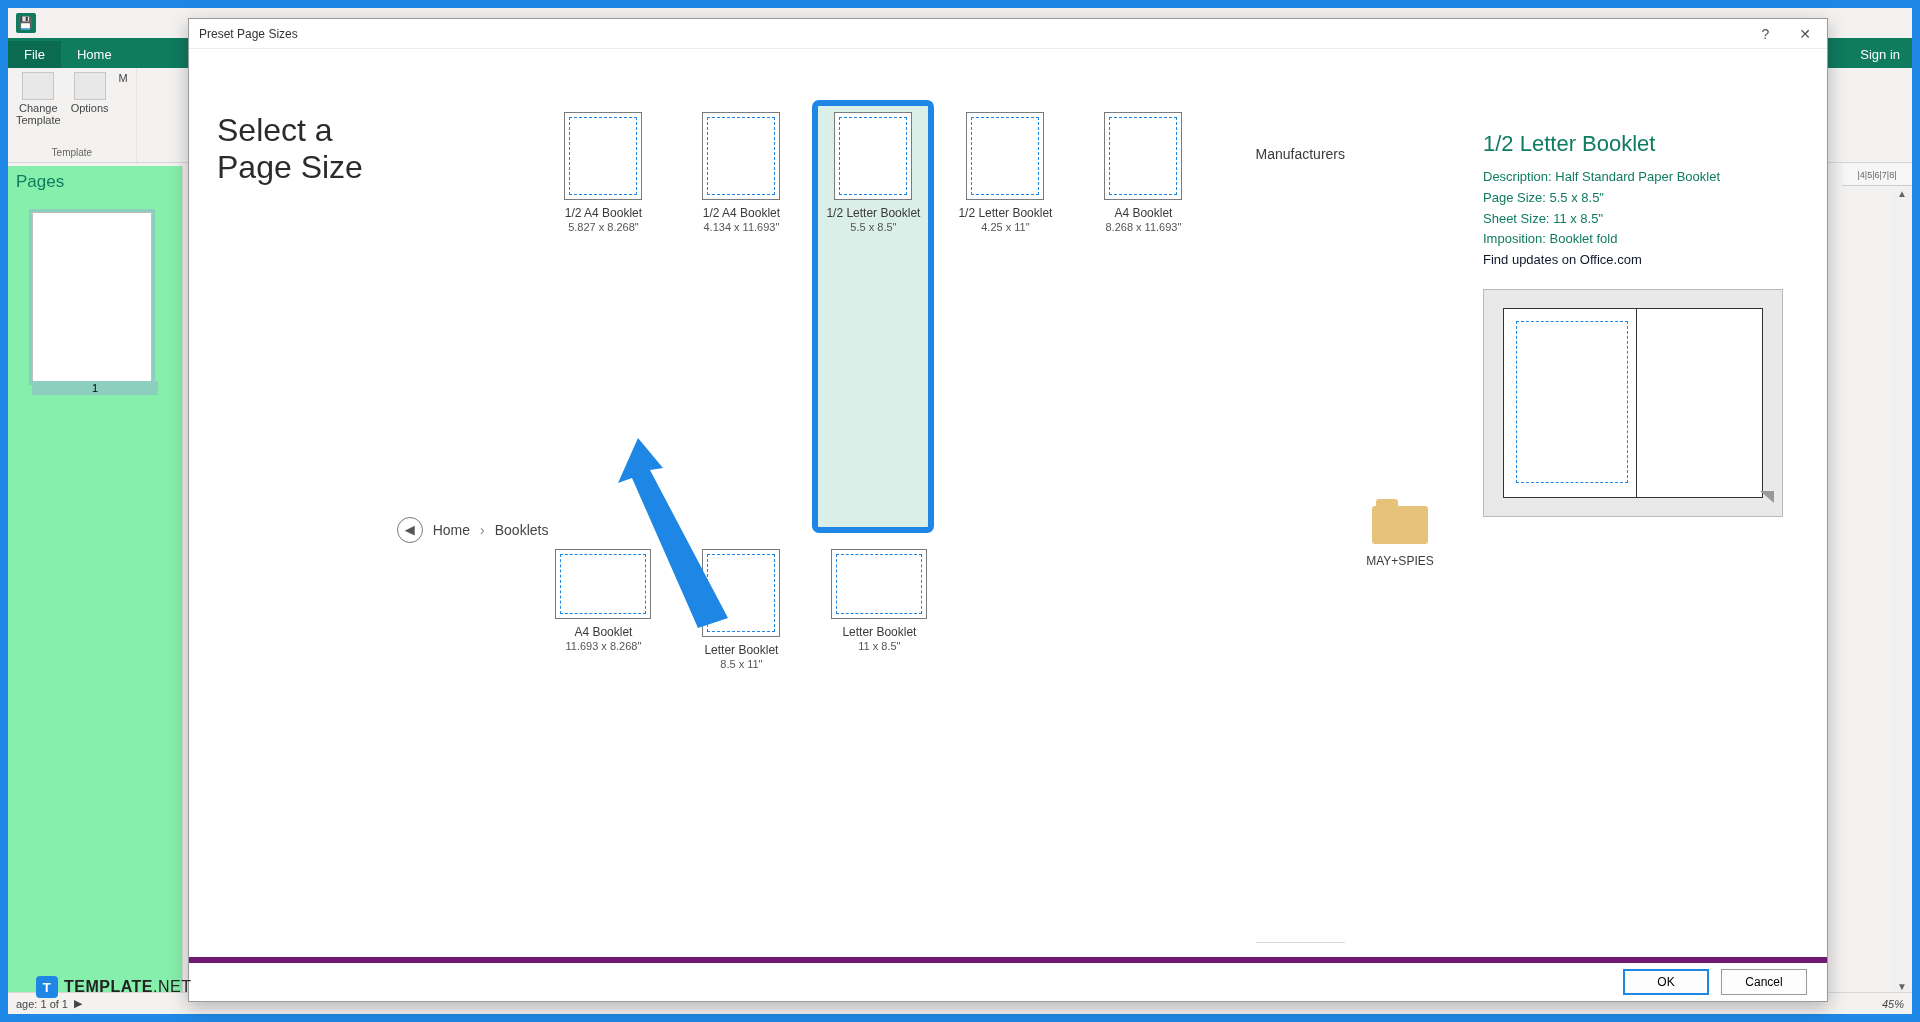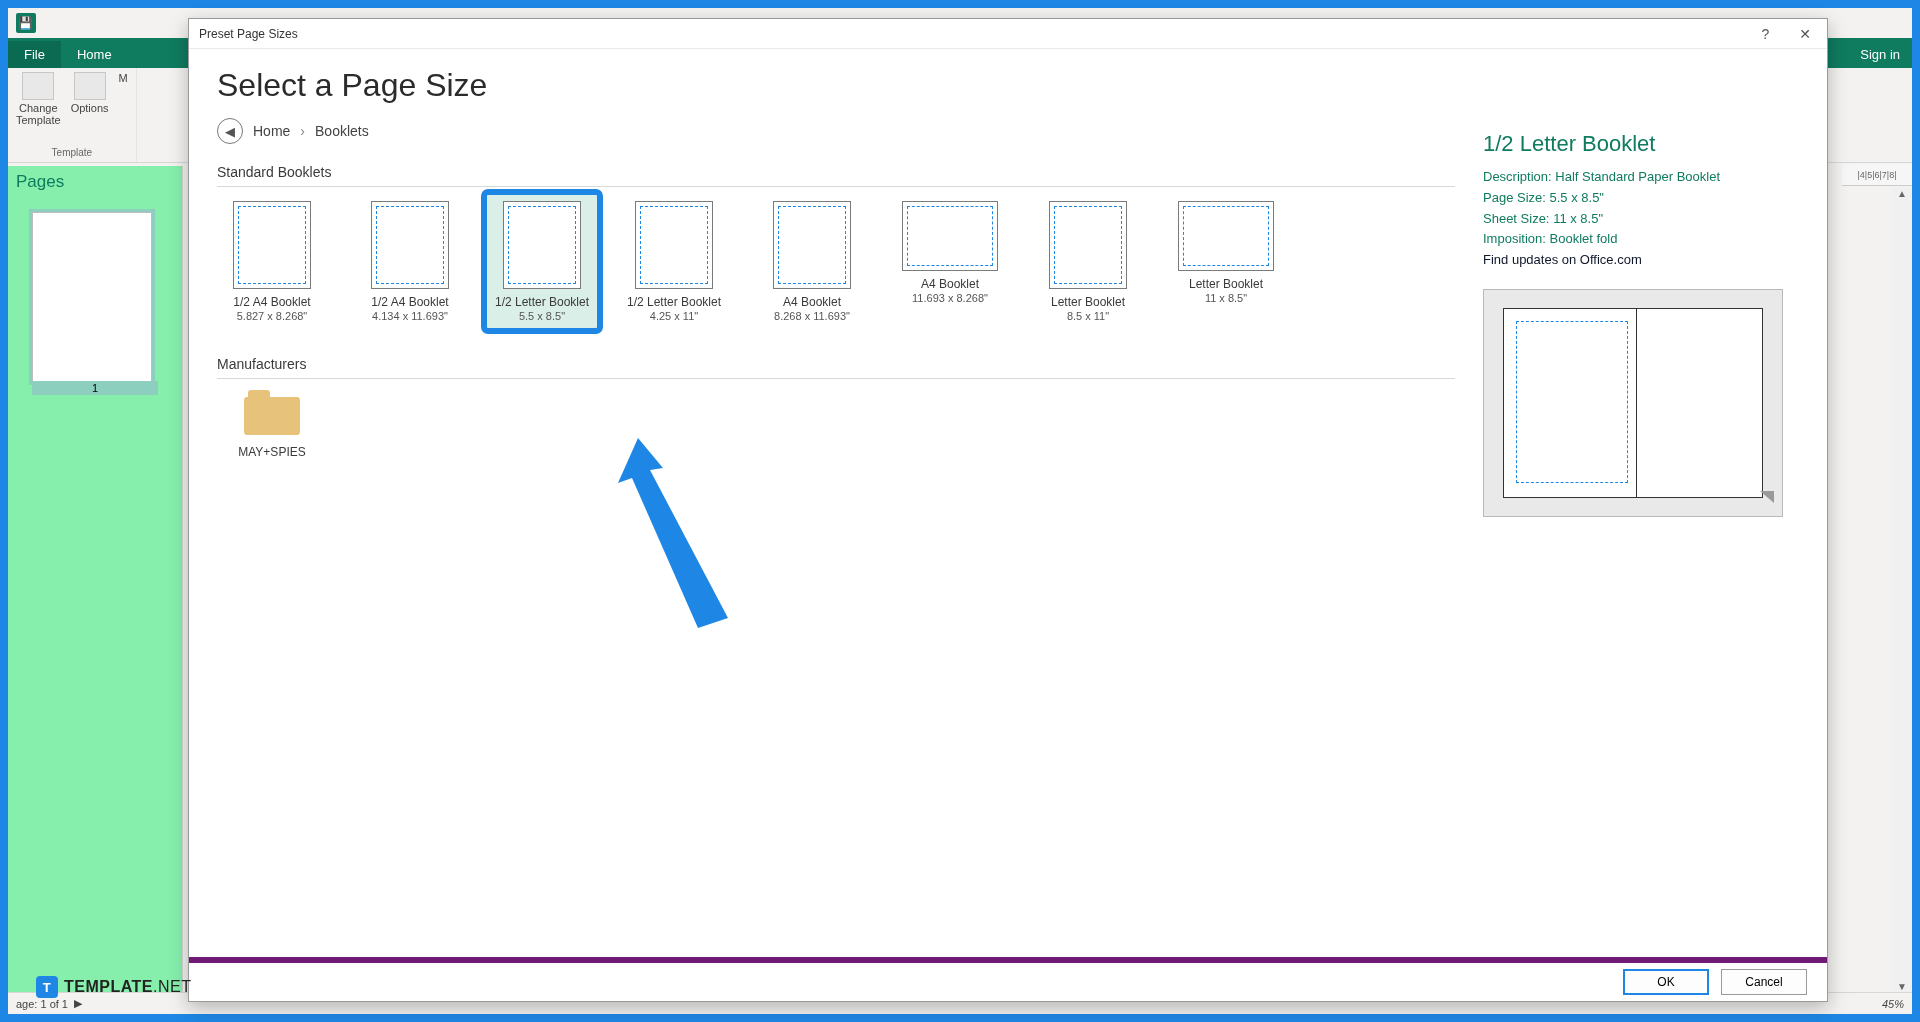--- a/index.html
+++ b/index.html
@@ -34,21 +34,21 @@
 
 .ruler-top { position: absolute; right: 0; top: 156px; width: 70px; height: 22px; background: #f6f6f6; border-bottom: 1px solid #ccc; font-size: 9px; display: flex; align-items: center; justify-content: center; color: #666;}
 
 
 .dialog { position: absolute; left: 180px; top: 10px; width: 1640px; height: 984px; background: #fff; border: 1px solid #9a9a9a; box-shadow: 0 6px 18px rgba(0,0,0,.25); display: flex; flex-direction: column; }
 .dlg-title { height: 30px; display: flex; align-items: center; padding: 0 10px; font-size: 12px; color: #333; border-bottom: 1px solid #eaeaea; }
 .dlg-title-controls { margin-left: auto; display: flex; gap: 18px; color: #555; font-size: 14px; }
 .dlg-title-ctrl { cursor: pointer; padding: 0 6px; }
 
 .dlg-body { flex: 1; display: flex; padding: 18px 28px 0 28px; overflow: hidden; }
-.dlg-left { flex: 1; display: flex; flex-direction: column; padding-right: 24px; }
+.dlg-left { flex: 1; display: flex; flex-direction: row; padding-right: 24px; margin-top: 45px; }
 .dlg-right { width: 320px; padding-left: 4px; }
 
 .dlg-h1 { font-size: 32px; font-weight: 300; color: #2b2b2b; margin-bottom: 14px; }
 .breadcrumb { display: flex; align-items: center; gap: 10px; font-size: 14px; color: #444; margin-bottom: 10px; }
 .bc-back { width: 26px; height: 26px; border: 1.5px solid #7a7a7a; border-radius: 50%; display: flex; align-items: center; justify-content: center; font-size: 13px; color: #555; cursor: pointer; }
 .bc-sep { color: #888; }
 .bc-item { cursor: pointer; }
 
 .section-head { font-size: 14px; color: #3a3a3a; padding: 10px 0 6px; border-bottom: 1px solid #d9d9d9; margin-bottom: 14px; }
 
@@ -57,21 +57,21 @@
 .booklet-opt .thumb { width: 78px; height: 88px; background: #fff; border: 1px solid #7a7a7a; position: relative; margin-bottom: 6px; display:flex; align-items:center; justify-content:center;}
 .booklet-opt .thumb.inner::after { content: ""; position: absolute; inset: 4px; border: 1px dashed #1e87e5; }
 .booklet-opt.wide .thumb { width: 96px; height: 70px; }
 .booklet-opt .label { line-height: 1.25; }
 .booklet-opt .dims { font-size: 11px; color: #555; }
 
 .booklet-opt.selected { outline: 6px solid #1e87e5; background: #d9efe7; padding: 6px; border-radius: 1px; margin: -6px; }
 .booklet-opt.selected .thumb { background:#fff; }
 
 .manuf-row { display: flex; gap: 28px; margin-top: 4px; }
-.folder { width: 110px; display: flex; flex-direction: column; align-items: center; font-size: 12px; color: #3a3a3a; cursor: pointer; }
+.folder { width: 110px; display: flex; flex-direction: column; align-items: center; font-size: 12px; color: #3a3a3a; cursor: pointer; justify-content: center; }
 .folder-icon { width: 56px; height: 38px; background: #e6c27a; border-radius: 3px; position: relative; }
 .folder-icon::before { content: ""; position: absolute; top: -7px; left: 4px; width: 22px; height: 10px; background: #e6c27a; border-radius: 3px 3px 0 0; }
 
 
 .anno-arrow { position: absolute; left: 580px; top: 420px; pointer-events: none; }
 
 
 .detail-title { font-size: 22px; font-weight: 400; color: #0f7b5f; margin-top: 64px; margin-bottom: 10px; }
 .detail-line { font-size: 13px; color: #0f7b5f; line-height: 1.6; }
 .detail-link { color: #0f172a; text-decoration: none; cursor: pointer; }
@@ -165,21 +165,20 @@
         <div class="dlg-left">
           <div class="dlg-h1">Select a Page Size</div>
 
           <div class="breadcrumb">
             <div class="bc-back">◀</div>
             <span class="bc-item">Home</span>
             <span class="bc-sep">›</span>
             <span class="bc-item">Booklets</span>
           </div>
 
-          <div class="section-head">Standard Booklets</div>
           <div class="thumb-row" id="booklets-row">
               <div class="booklet-opt">
                 <div class="thumb inner"></div>
                 <div class="label">1/2 A4 Booklet</div>
                 <div class="dims">5.827 x 8.268"</div>
               </div>
               <div class="booklet-opt">
                 <div class="thumb inner"></div>
                 <div class="label">1/2 A4 Booklet</div>
                 <div class="dims">4.134 x 11.693"</div>

